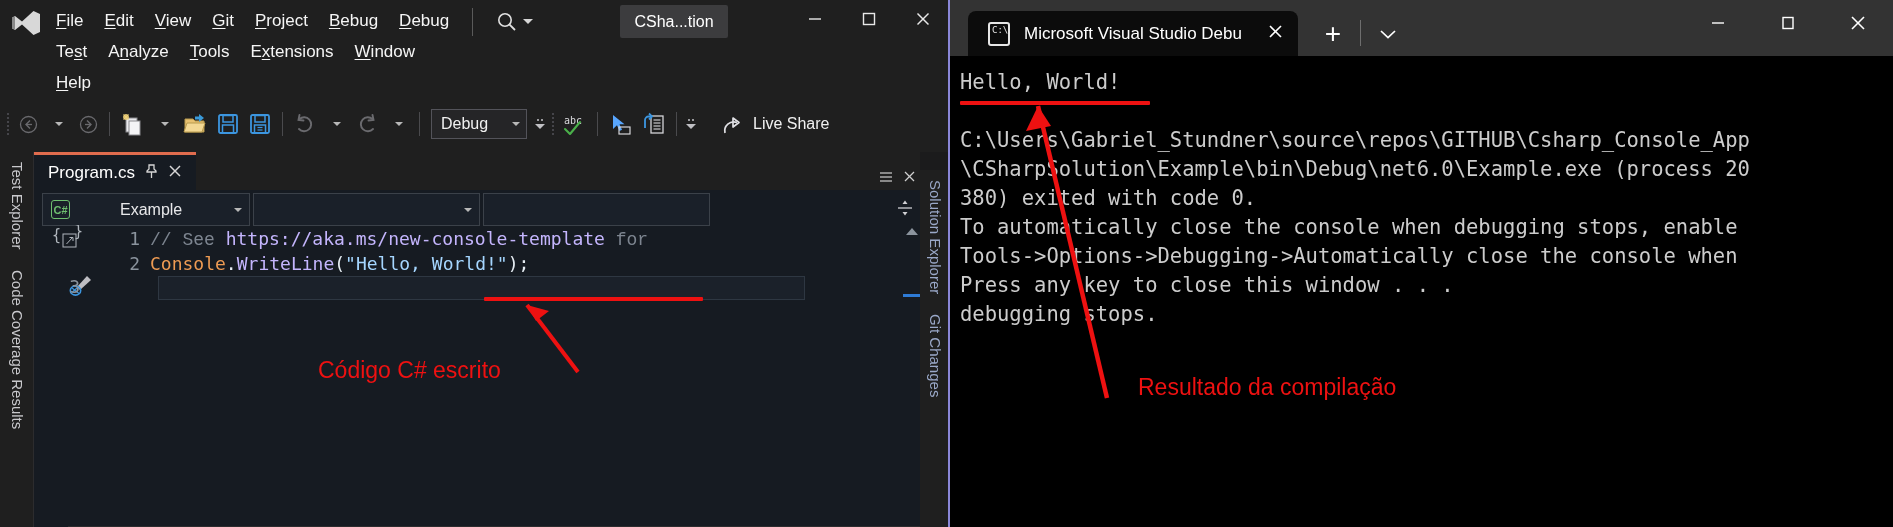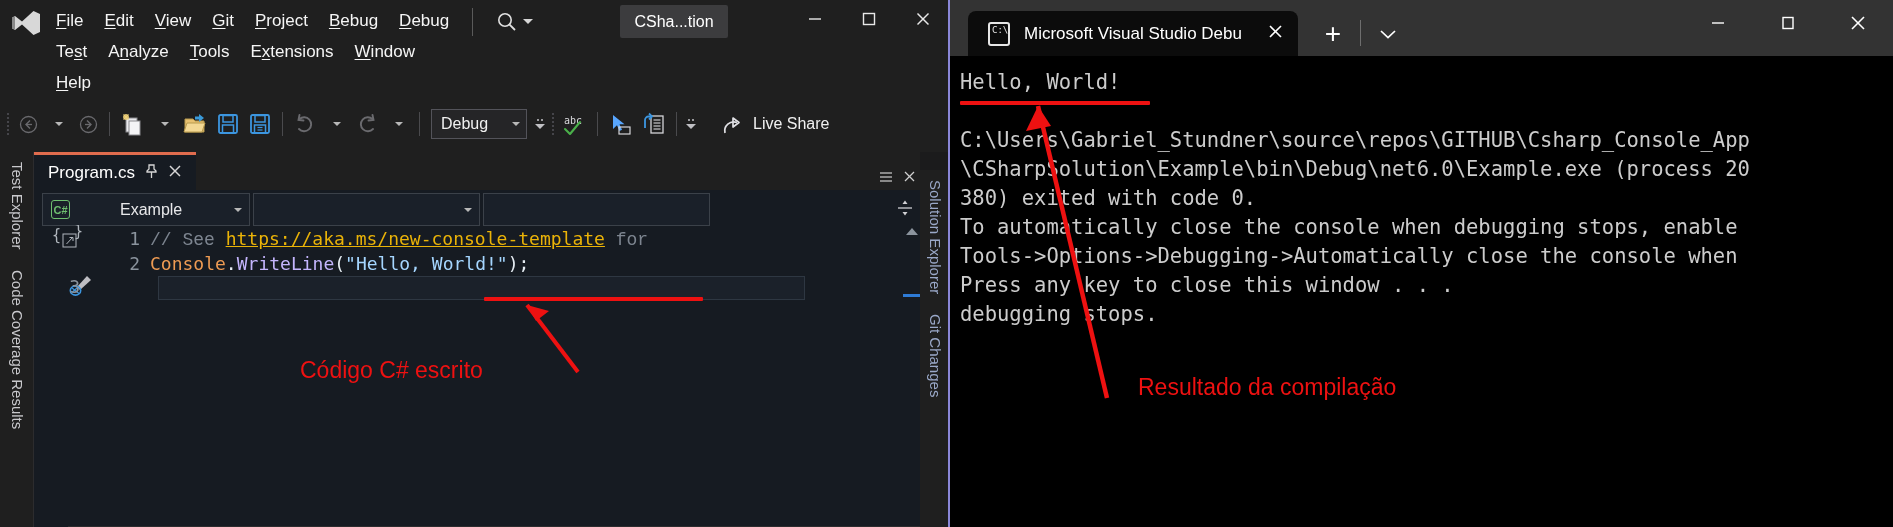--- a/index.html
+++ b/index.html
@@ -230,21 +230,21 @@
   }
   .glyph-col { width: 60px; flex: 0 0 60px; position: relative; }
   .lnum {
     width: 52px; flex: 0 0 52px;
     text-align: right;
     color: #8b949e;
     padding-right: 10px;
   }
   .code-txt { white-space: pre; }
   .c-comment { color: #7d8590; font-family: Liberation Mono, monospace; }
-  .c-link { color: #eab308; text-decoration: underline; }
+  .c-link { color: #c4b5fd; }
   .c-type { color: #ee9b53; }
   .c-punct { color: #e6edf3; }
   .c-method { color: #c4b5fd; }
   .c-string { color: #a5d6ff; }
   .cur-line {
     position: absolute;
     left: 124px; top: 50px;
     width: 647px; height: 24px;
     border: 1px solid #2e3742;
     background: #1b212a;
@@ -694,21 +694,21 @@
     <div id="vs-right-dock">
       <div class="vdock-item">Solution Explorer</div>
       <div class="vdock-item">Git Changes</div>
     </div>
 
     <div class="ul-red" style="left:484px; top:297px; width:219px;"></div>
     <svg class="ann-arrow" style="left:0; top:0; width:950px; height:527px;">
       <line x1="578" y1="372" x2="527" y2="305" stroke="#ee1111" stroke-width="4"></line>
       <path d="M527 305 L549 311 L536 321 Z" fill="#ee1111"></path>
     </svg>
-    <div class="ann-text" style="left:300px; top:357px;">Código C# escrito</div>
+    <div class="ann-text" style="left:318px; top:357px;">Código C# escrito</div>
   </div>
 
   <div class="divider-purple"></div>
 
   <div id="term">
 
     <div id="term-titlebar">
       <div class="t-tab">
         <span class="t-icon">C:\</span>
         <span class="t-label">Microsoft Visual Studio Debu</span>

